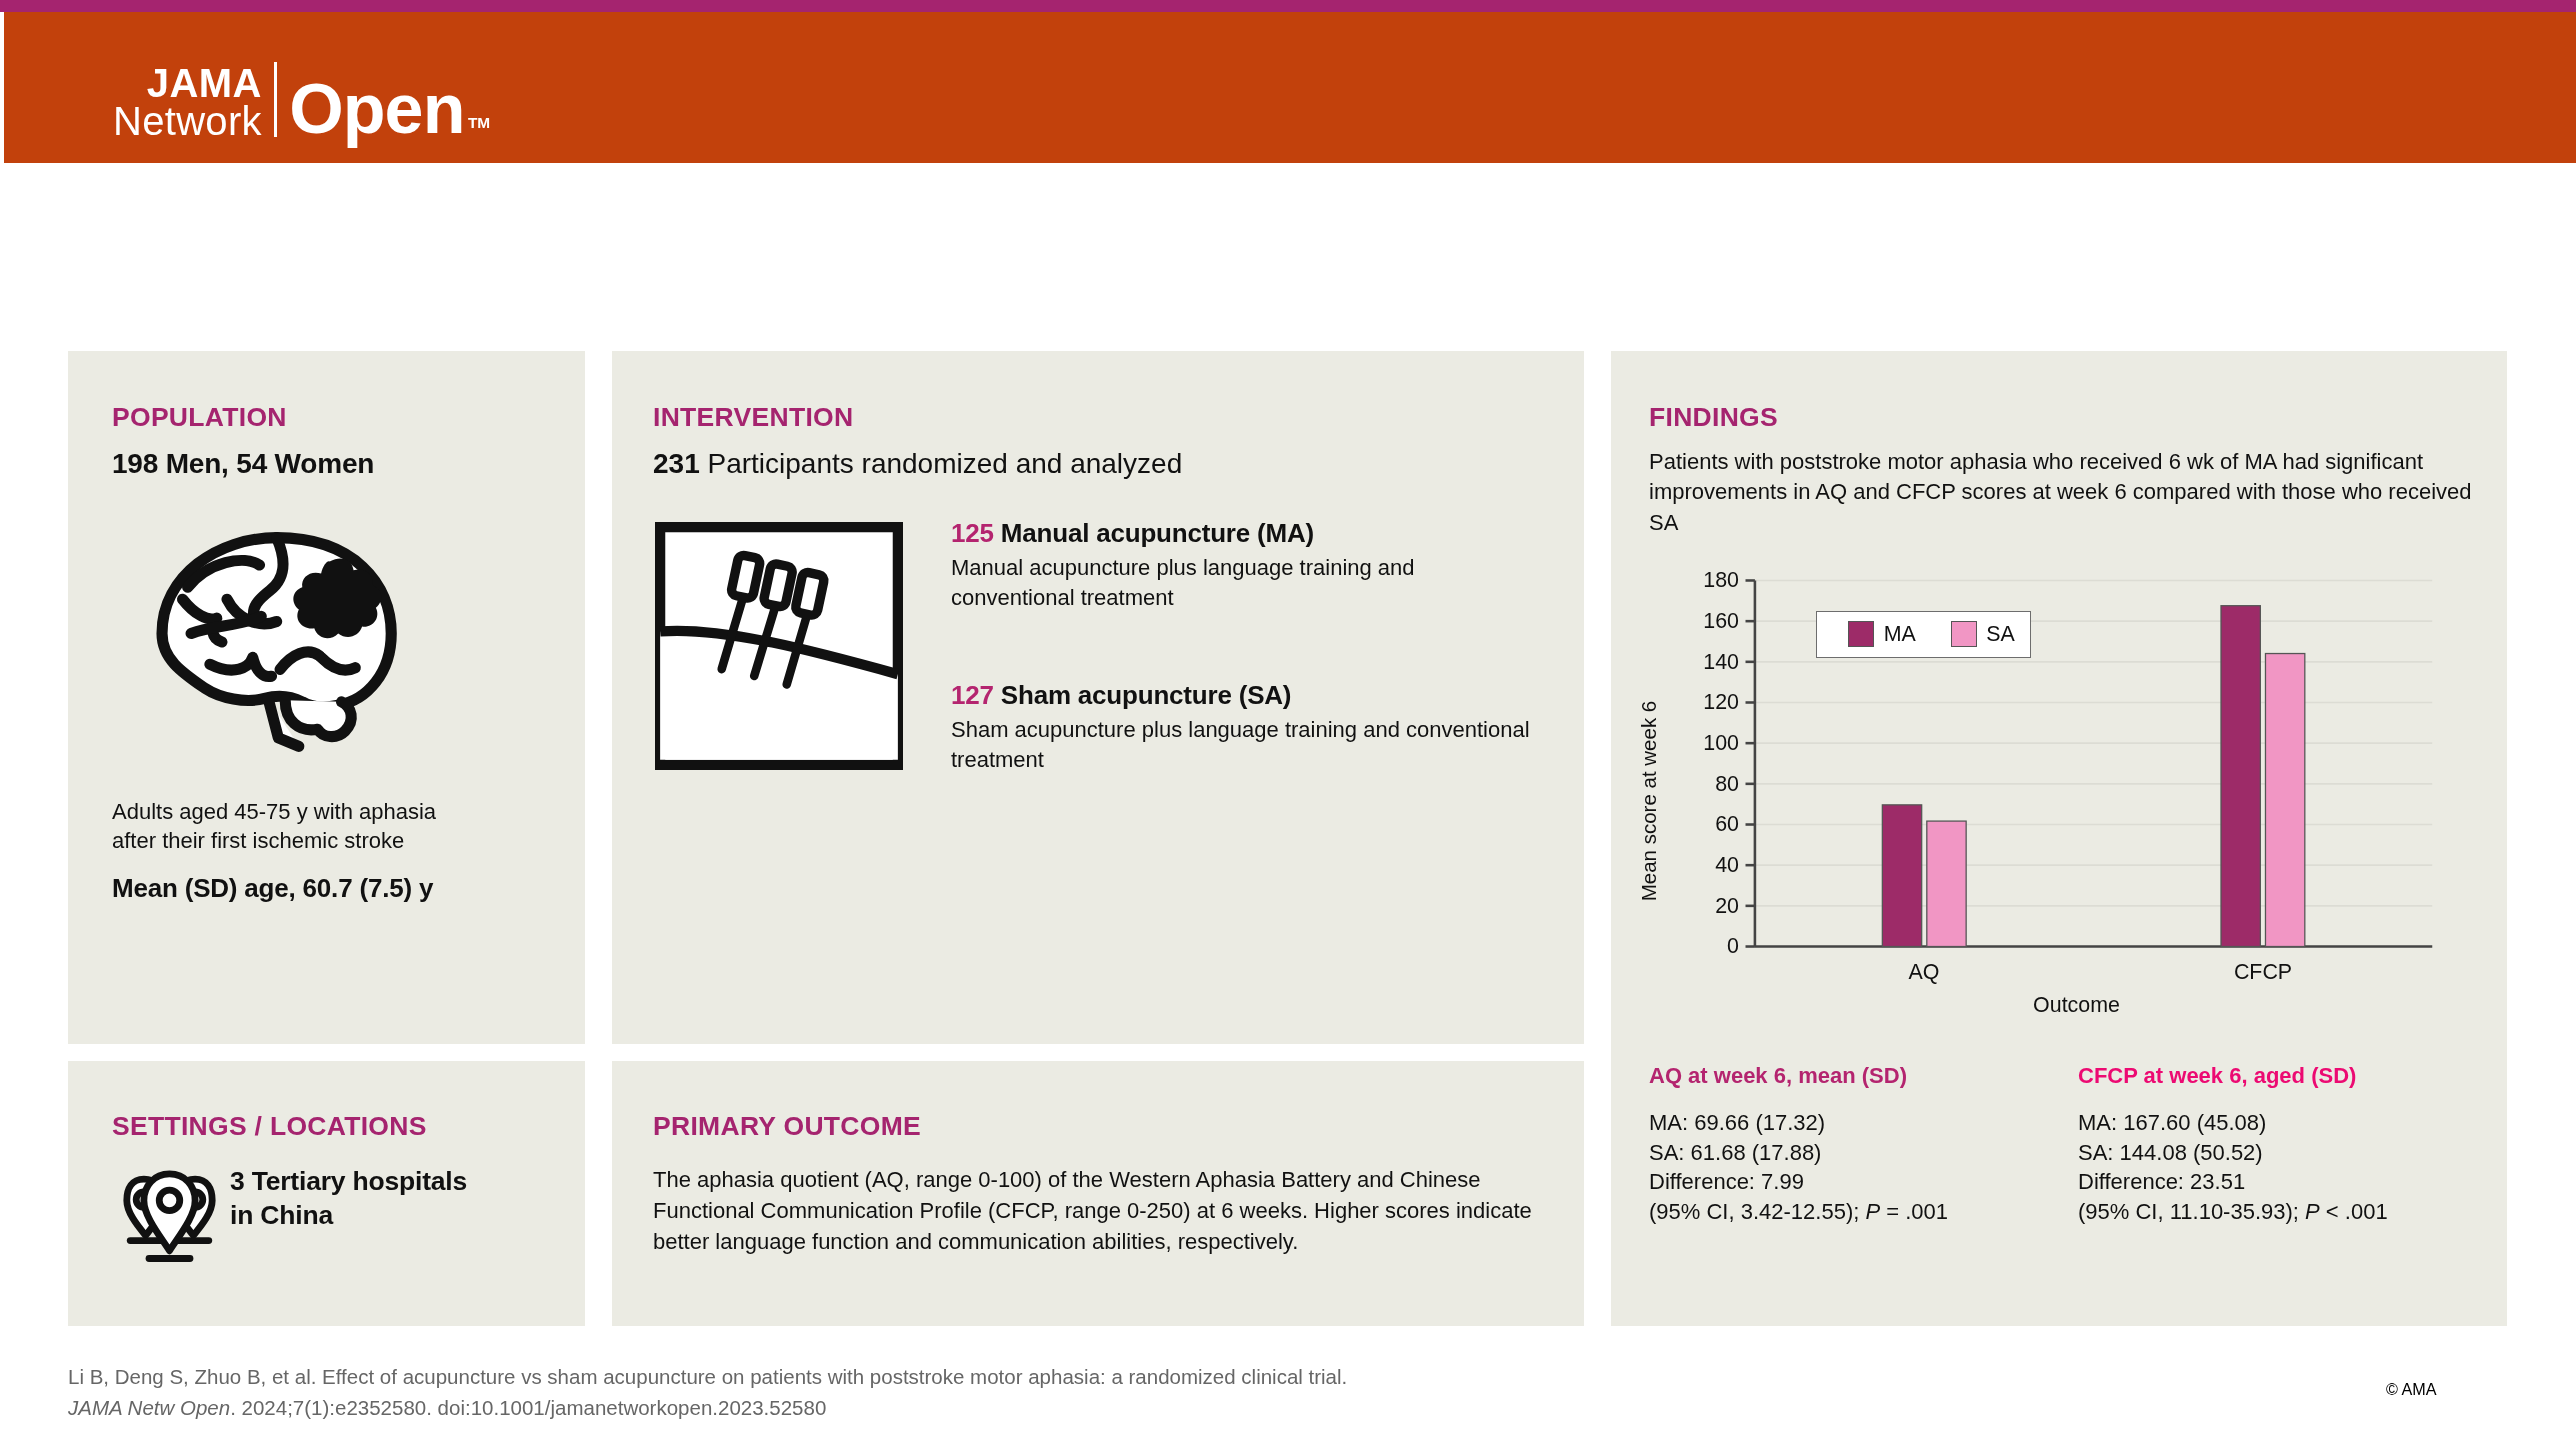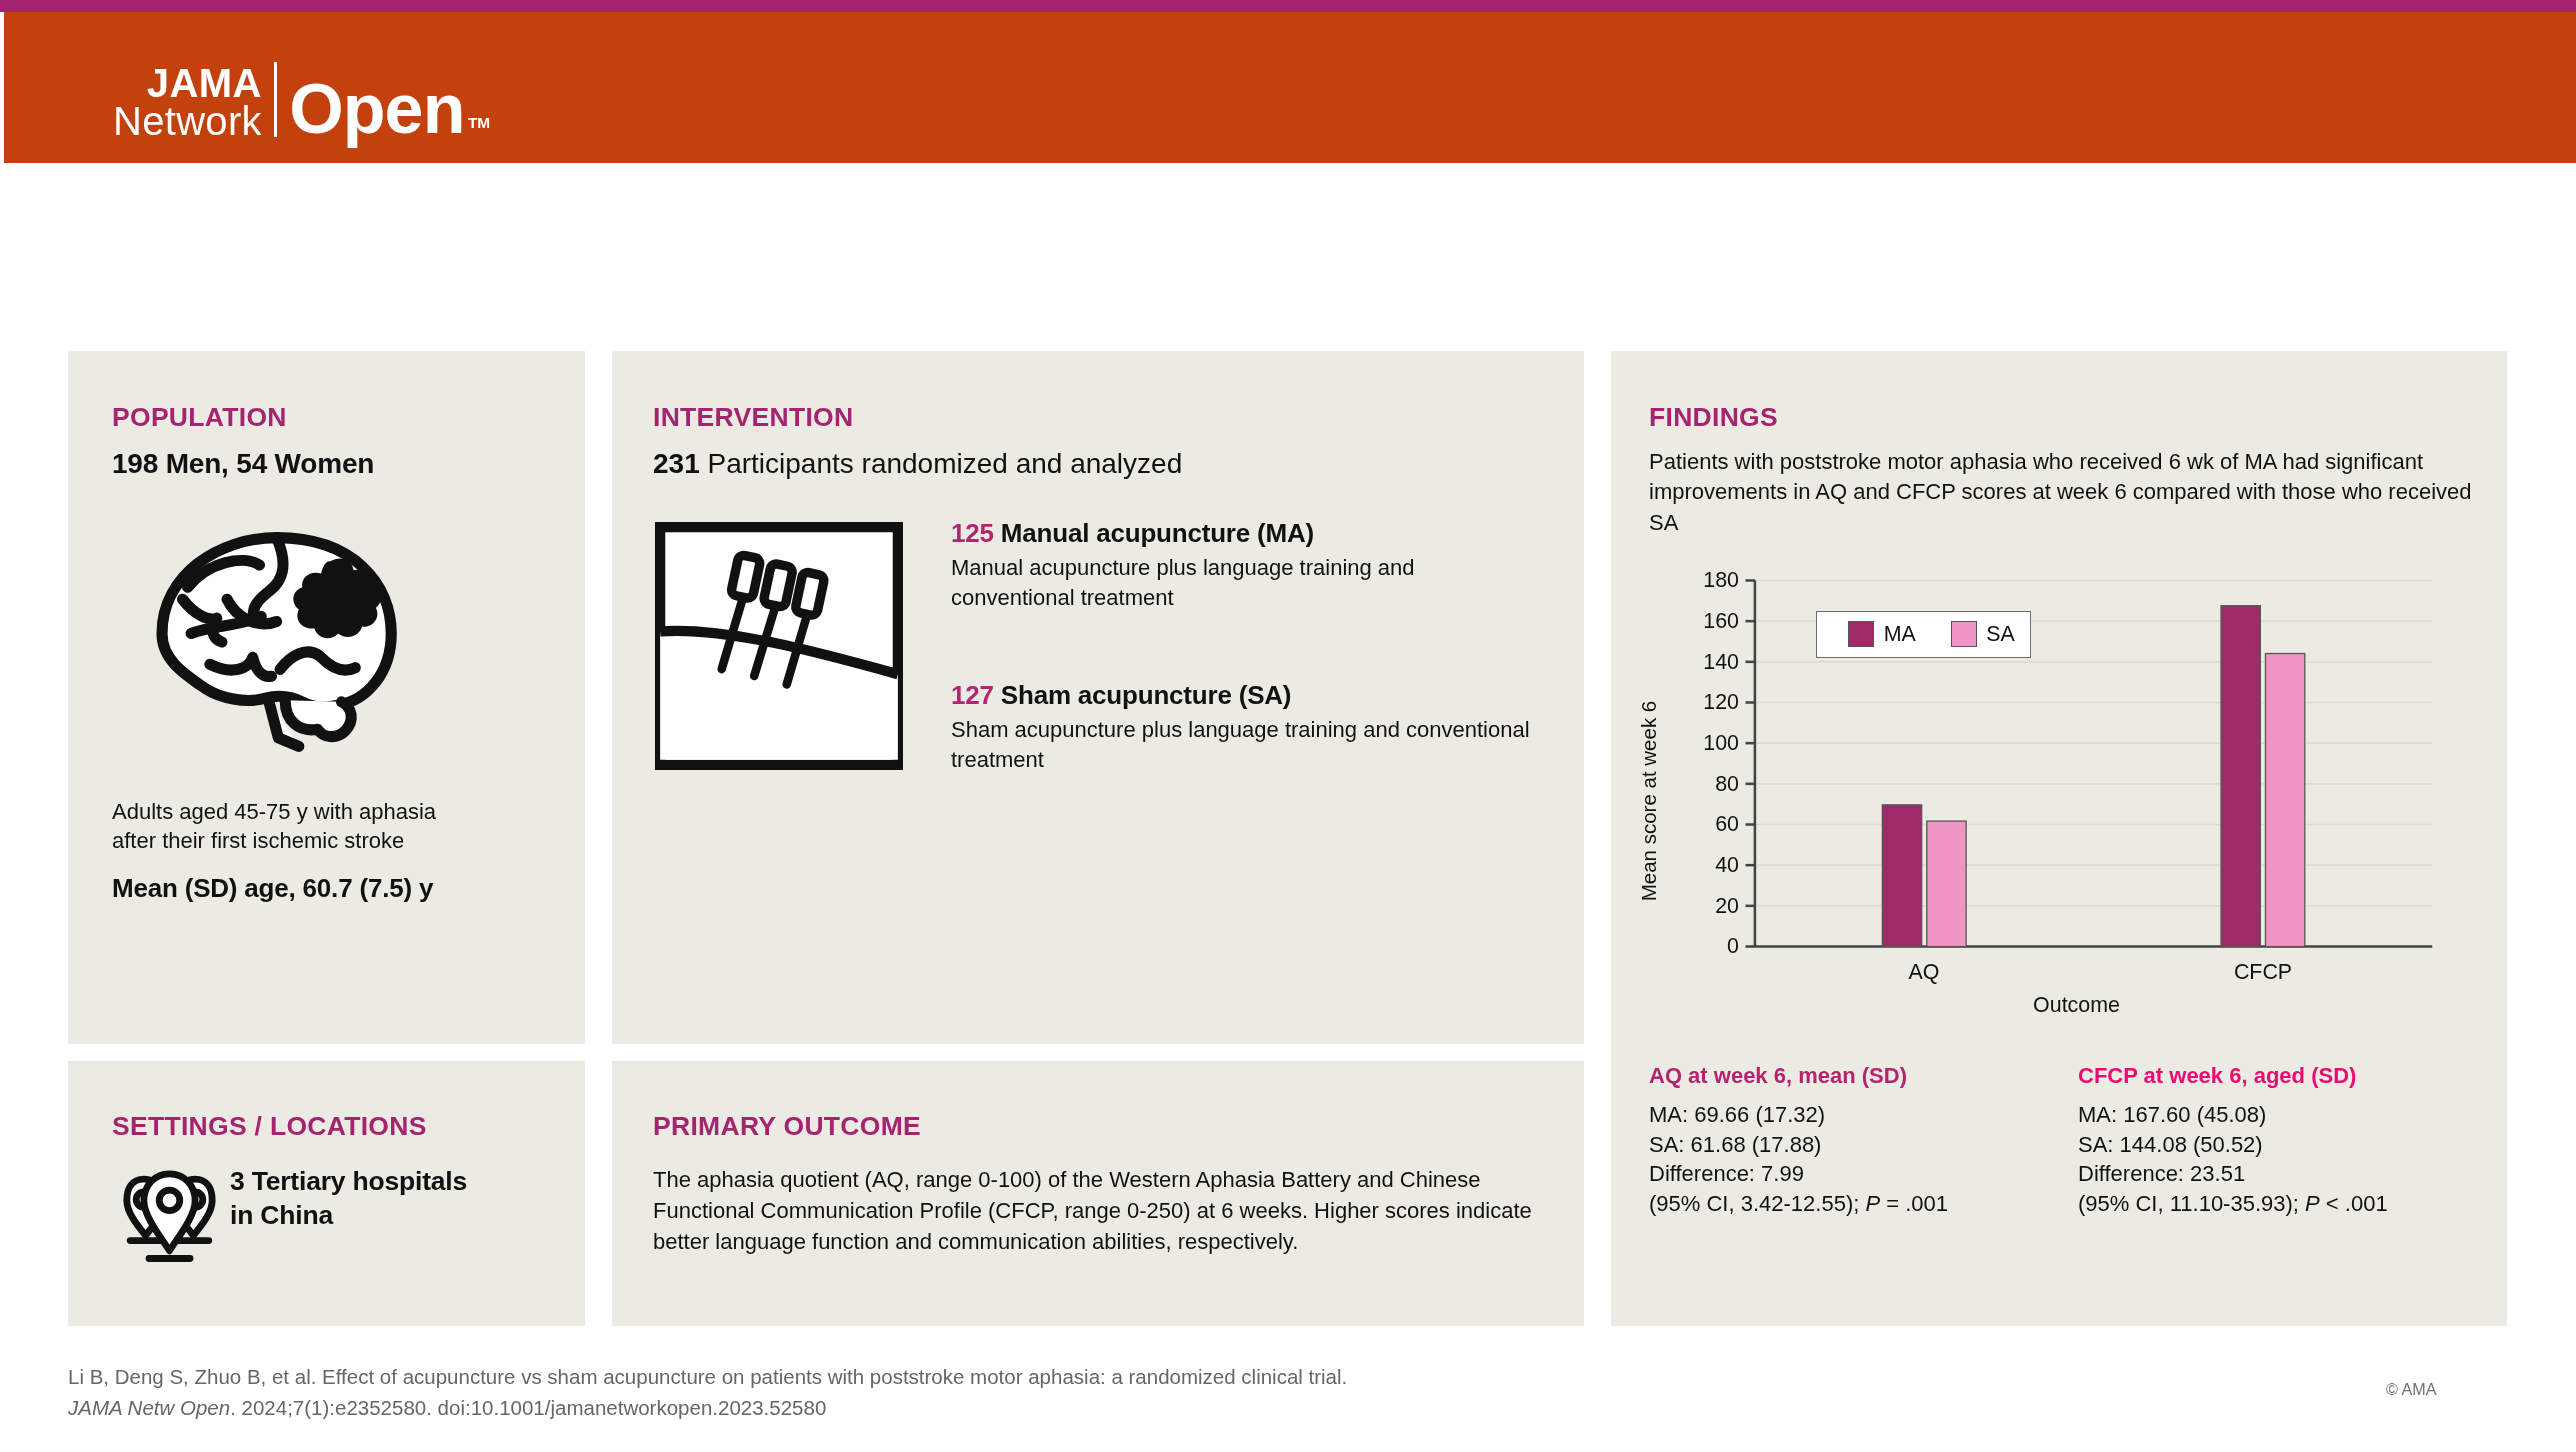--- a/index.html
+++ b/index.html
@@ -55,38 +55,38 @@
   .arm-head .n { color:#b4246f; }
   .arm-body { font-size:22px; line-height:1.33; color:#111; margin-top:4.3px; }
 
   
   .fin-kicker { position:absolute; left:38px; top:51px; }
   .fin-lead   { position:absolute; left:38px; top:96px; width:838px; font-size:22px; line-height:1.38; color:#111; }
   .chart-wrap { position:absolute; left:43px; top:214px; width:821px; height:462px; }
   .stats { position:absolute; top:710px; font-size:22px; line-height:1.34; color:#111; }
   .stats.left  { left:38px;  width:428px; }
   .stats.right { left:467px; width:428px; }
-  .stats .hd { font-weight:700; margin-bottom:10px; }
+  .stats .hd { font-weight:700; margin-bottom:18px; }
   .stats .hd.aq   { color:#b4246f; }
   .stats .hd.cfcp { color:#ec0a72; }
   .stats i { font-style:italic; }
 
   
   .set-kicker { position:absolute; left:44px; top:50px; }
   .set-icon   { position:absolute; left:50px; top:101px; }
   .set-txt    { position:absolute; left:162px; top:104px; font-size:26.5px; font-weight:700; line-height:1.28; color:#111; letter-spacing:-0.2px; }
 
   
   .pri-kicker { position:absolute; left:41px; top:50px; }
   .pri-body   { position:absolute; left:41px; top:103px; width:896px; font-size:22px; line-height:1.42; color:#111; }
 
   
   .cite { position:absolute; left:68px; top:1362px; font-size:20.5px; line-height:1.5; color:#666; }
   .cite i { font-style:italic; }
-  .copy { position:absolute; left:2386px; top:1380px; font-size:16.2px; color:#737373;text-align:center; }
+  .copy { position:absolute; left:2386px; top:1380px; font-size:16.2px; color:#000000;text-align:center; }
 
   
   .cv { position:absolute; inset:0; }
   .ylab { position:absolute; left:-5.1px; top:224px; transform:rotate(-90deg) translateX(-50%);
           transform-origin:left center; font-size:20.5px; color:#111; white-space:nowrap; }
   .xlab { position:absolute; left:12px; width:100%; top:428px; text-align:center; font-size:21.4px; color:#111; }
   .ytick { position:absolute; right:0; font-size:21.4px; color:#111; text-align:right; transform:translateY(-50%); }
   .xtick { position:absolute; font-size:21.4px; color:#111; text-align:center; transform:translateX(-50%); }
   .legend { position:absolute; background:#fff; border:1.7px solid #6d6d6d; display:flex;
             align-items:center; gap:19px; padding:9.4px 15.4px; }

